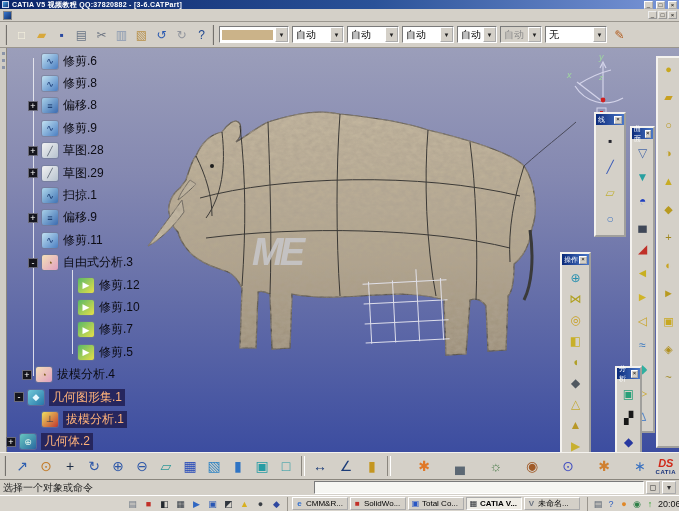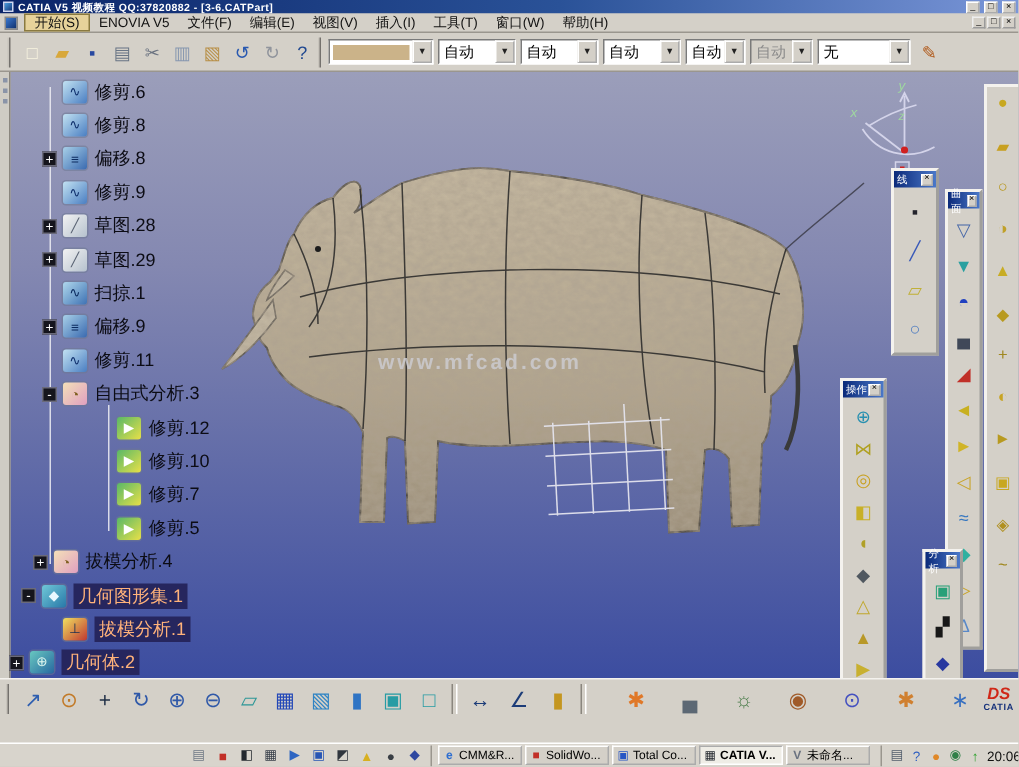--- a/index.html
+++ b/index.html
@@ -132,32 +132,20 @@
   <div class="titlebar">
     <span class="appicon"></span>
     <span class="titletext">CATIA V5 视频教程 QQ:37820882 - [3-6.CATPart]</span>
     <span class="wbtn">_</span>
     <span class="wbtn">□</span>
     <span class="wbtn">×</span>
   </div>
 
   <div class="menubar">
     <span class="menuicon"></span>
-    <span style="display:flex;align-items:center;">
-
-    <span class="mitem active">开始(S)</span>
-        <span class="mitem">ENOVIA V5</span>
-        <span class="mitem">文件(F)</span>
-        <span class="mitem">编辑(E)</span>
-        <span class="mitem">视图(V)</span>
-        <span class="mitem">插入(I)</span>
-        <span class="mitem">工具(T)</span>
-        <span class="mitem">窗口(W)</span>
-        <span class="mitem">帮助(H)</span>
-      </span>
     <span class="mdi">
 
     <span class="wbtn">_</span>
         <span class="wbtn">□</span>
         <span class="wbtn">×</span>
       </span>
   </div>
 
   <div class="toolrow">
     <span class="thandle"></span>
@@ -425,22 +413,22 @@
           <span class="texp">+</span>
           <span class="tic" style="background: linear-gradient(135deg, rgb(104, 200, 192), rgb(40, 104, 160));">
             <span style="color: rgb(224, 248, 240);">⊕</span>
           </span>
           <span class="tlb">几何体.2</span>
         </div>
       </div>
 
     <div class="wm">
       <div class="wm-row">
+        <span class="wm-logo">ME</span>
       </div>
-      <div class="wm-url">www.mfcad.com</div>
     </div>
 
     <svg style="position:absolute;left:565px;top:2px;z-index:4;" width="80" height="75" viewBox="0 0 80 75">
       <g stroke="#d4d4ea" stroke-width="1.2" fill="none">
         <line x1="38" y1="52" x2="38" y2="14"></line>
         <path d="M35,18 L38,12 L41,18"></path>
         <line x1="38" y1="52" x2="12" y2="32"></line>
         <path d="M10,36 C20,52 40,58 58,48"></path>
         <path d="M14,34 Q30,24 46,20"></path>
       </g>
@@ -695,20 +683,29 @@
         <span class="ic">
           <span class="g" style="color: rgb(56, 112, 192);">∗</span>
         </span>
       </span>
     <span class="dslogo">
       <div class="top">DS</div>
       <div class="bot">CATIA</div>
     </span>
   </div>
 
+  <div class="statusbar">
+    <span class="statusmsg">选择一个对象或命令</span>
+    <input class="cmdinput" value="" style="">
+    <span style="display:flex;">
+
+    <span class="sbtn">◻</span>
+        <span class="sbtn">▾</span>
+      </span>
+  </div>
 
 
   <div class="taskbar">
     <span class="ql">
 
     <span class="ic">
           <span class="g" style="color: rgb(112, 122, 134);">▤</span>
         </span>
         <span class="ic">
           <span class="g" style="color: rgb(194, 48, 40);">■</span>

